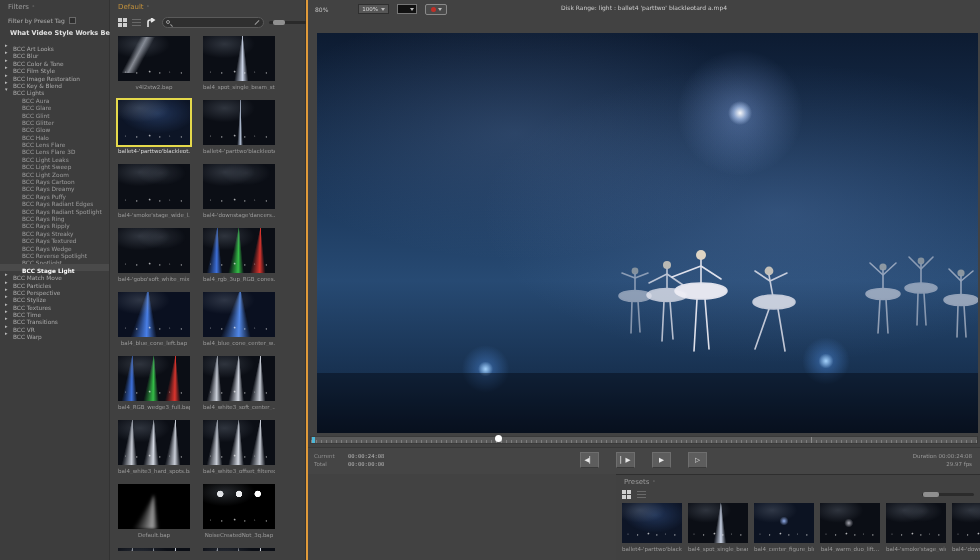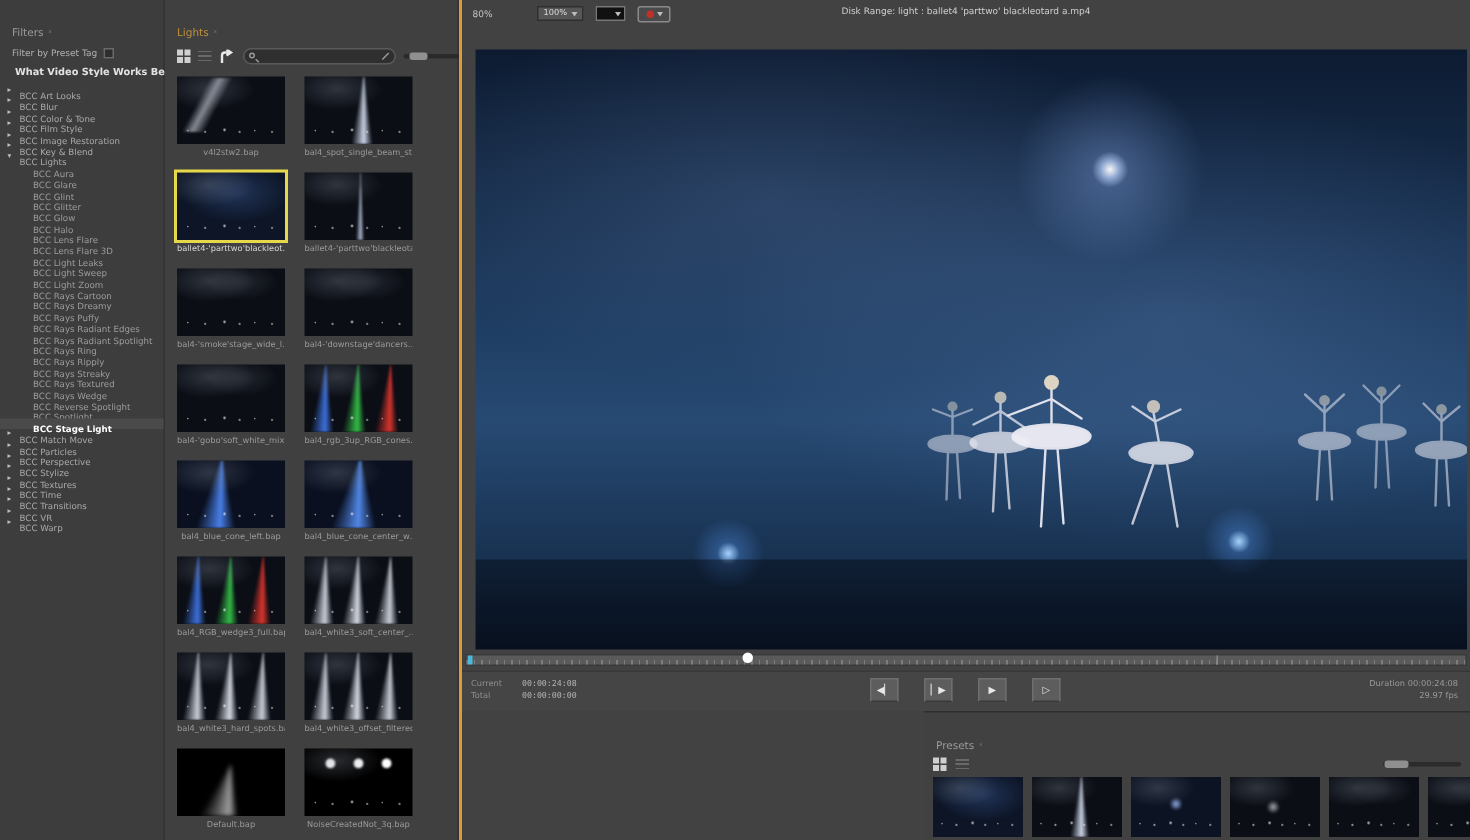--- a/index.html
+++ b/index.html
@@ -1,21 +1,21 @@
 <!DOCTYPE html>
 <html><head>
 <meta charset="utf-8">
 <style>
   * { margin:0; padding:0; box-sizing:border-box; }
   html,body { width:980px; height:560px; overflow:hidden; background:#3c3c3c;
               font-family:"DejaVu Sans","Liberation Sans",sans-serif; }
   .panel { position:absolute; top:0; height:560px; background:#3e3e3e; }
 
   
-  .panel-tab { font-size:7px; color:#9a9a9a; padding:18px 0 2px 8px; display:block; white-space:nowrap; }
+  .panel-tab { font-size:7px; color:#9a9a9a; padding:3px 0 2px 8px; display:block; white-space:nowrap; }
   .panel-tab::after { content:"ˣ"; color:#777; font-size:6px; margin-left:3px; }
 
   
   #filters-panel { left:0; width:110px; background:#3d3d3d; border-right:1px solid #333; }
   .filter-row { display:flex; align-items:center; gap:4px; padding:4px 4px 0 8px; }
   .filter-row .flabel { font-size:6px; color:#b0b0b0; white-space:nowrap; }
   .checkbox { width:7px; height:7px; background:#2e2e2e; border:1px solid #6a6a6a; flex:0 0 auto; }
   .tree-header { font-size:6.5px; font-weight:bold; color:#e2e2e2; padding:5px 4px 3px 10px; white-space:nowrap; }
   .tree { padding-top:2px; }
   .trow { height:7.4px; line-height:7.4px; white-space:nowrap; position:relative; }
@@ -363,21 +363,21 @@
       </div>
 
       <div class="trow k-cat a-right">
         <span class="tw"></span>
         <span class="tlabel">BCC Warp</span>
       </div>
     </div>
 </div>
 
 <div class="panel" id="project-panel">
-  <span class="panel-tab">Lights</span>
+  <span class="panel-tab">Default</span>
   <div class="ptoolbar">
     <span class="icon-grid"></span>
     <span class="icon-list"></span>
     <span class="icon-up">
       <svg width="11" height="10" viewBox="0 0 11 10">
           <path d="M2 9 L2 4 Q2 2 4 2 L7 2 M5 0 L8 2 L5 4" stroke="#e8e8e8" stroke-width="1.6" fill="none"></path>
         </svg>
     </span>
     <span class="searchbox">
       <span class="mag"></span>

